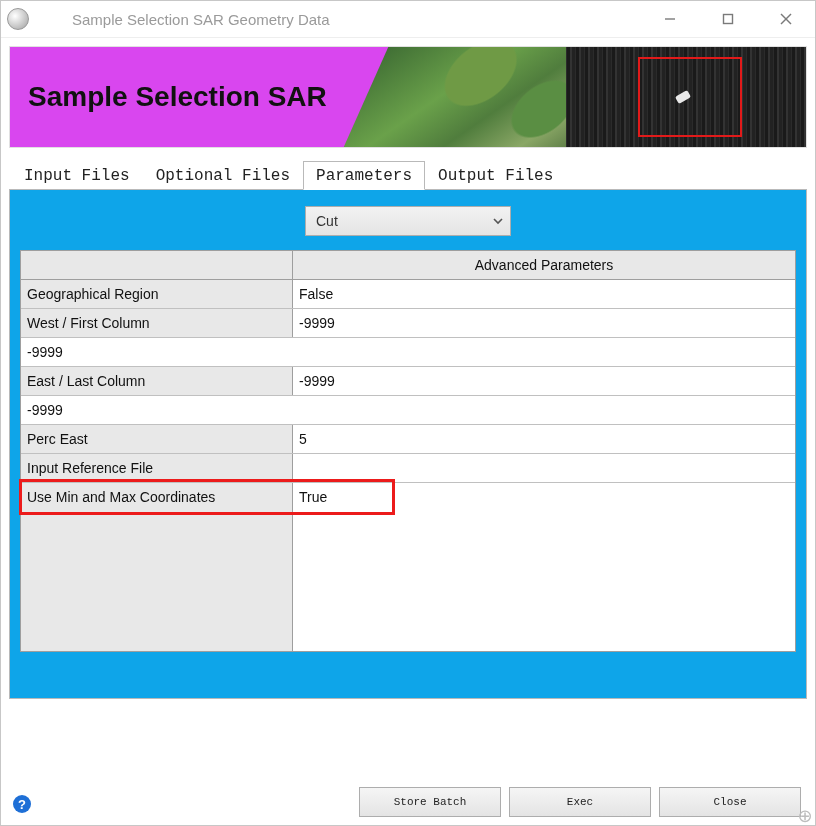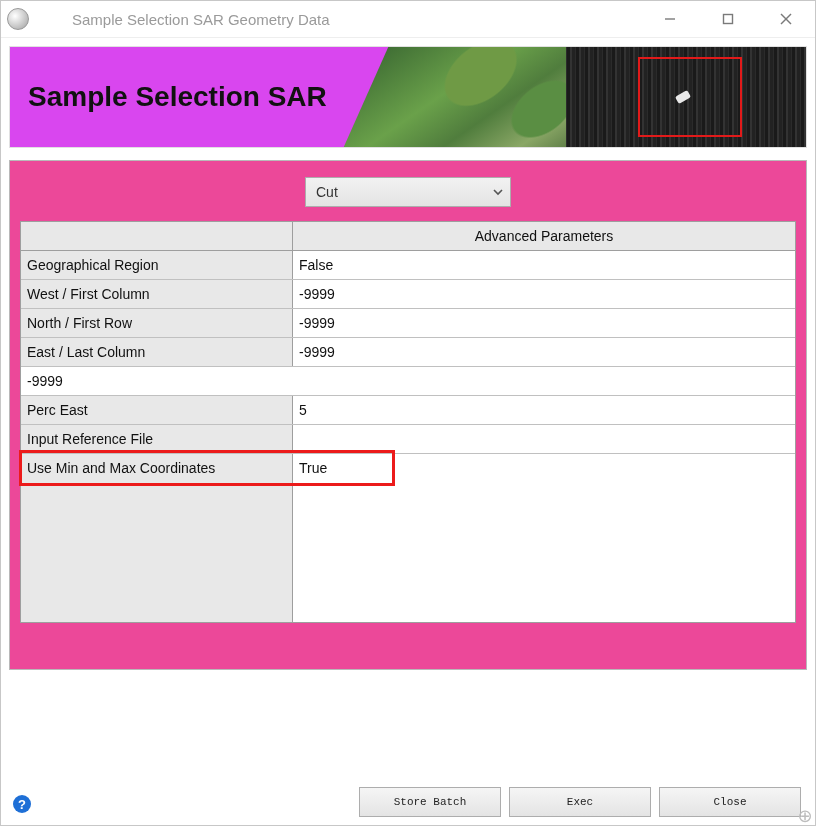--- a/index.html
+++ b/index.html
@@ -145,21 +145,21 @@
   .tab.active {
     background: #fff;
     border-color: #b9b9b9;
     border-bottom: 1px solid #fff;
     position: relative;
     top: 1px;
     z-index: 2;
   }
   .tab-pane {
     border: 1px solid #b9b9b9;
-    background: #ec4899;
+    background: #0ea5e9;
     padding: 16px 10px 10px 10px;
     height: 510px;
     box-sizing: border-box;
     position: relative;
   }
 
   
   .dd-wrap {
     display: flex;
     justify-content: center;
@@ -337,20 +337,26 @@
     <div class="banner-img">
       <div class="banner-left"></div>
       <div class="banner-right">
         <div class="dot"></div>
         <div class="redbox"></div>
       </div>
     </div>
   </div>
 
   <div class="tabs-wrap">
+    <div class="tabs-bar">
+      <div class="tab">Input Files</div>
+      <div class="tab">Optional Files</div>
+      <div class="tab active">Parameters</div>
+      <div class="tab">Output Files</div>
+    </div>
 
     <div class="tab-pane">
 
       <div class="dd-wrap">
         <div class="dropdown">
           <span>Cut</span>
           <svg class="chev" viewBox="0 0 12 12">
               <polyline points="2,4 6,8 10,4" fill="none" stroke="#555" stroke-width="1.6"></polyline>
             </svg>
         </div>
@@ -364,21 +370,20 @@
 
         <div class="ptable-row">
           <div class="p-label">Geographical Region</div>
           <div class="p-value">False</div>
         </div>
         <div class="ptable-row">
           <div class="p-label">West / First Column</div>
           <div class="p-value">-9999</div>
         </div>
         <div class="ptable-row">
-          <div class="p-label">North / First Row</div>
           <div class="p-value">-9999</div>
         </div>
         <div class="ptable-row">
           <div class="p-label">East / Last Column</div>
           <div class="p-value">-9999</div>
         </div>
         <div class="ptable-row">
           <div class="p-value">-9999</div>
         </div>
         <div class="ptable-row">

